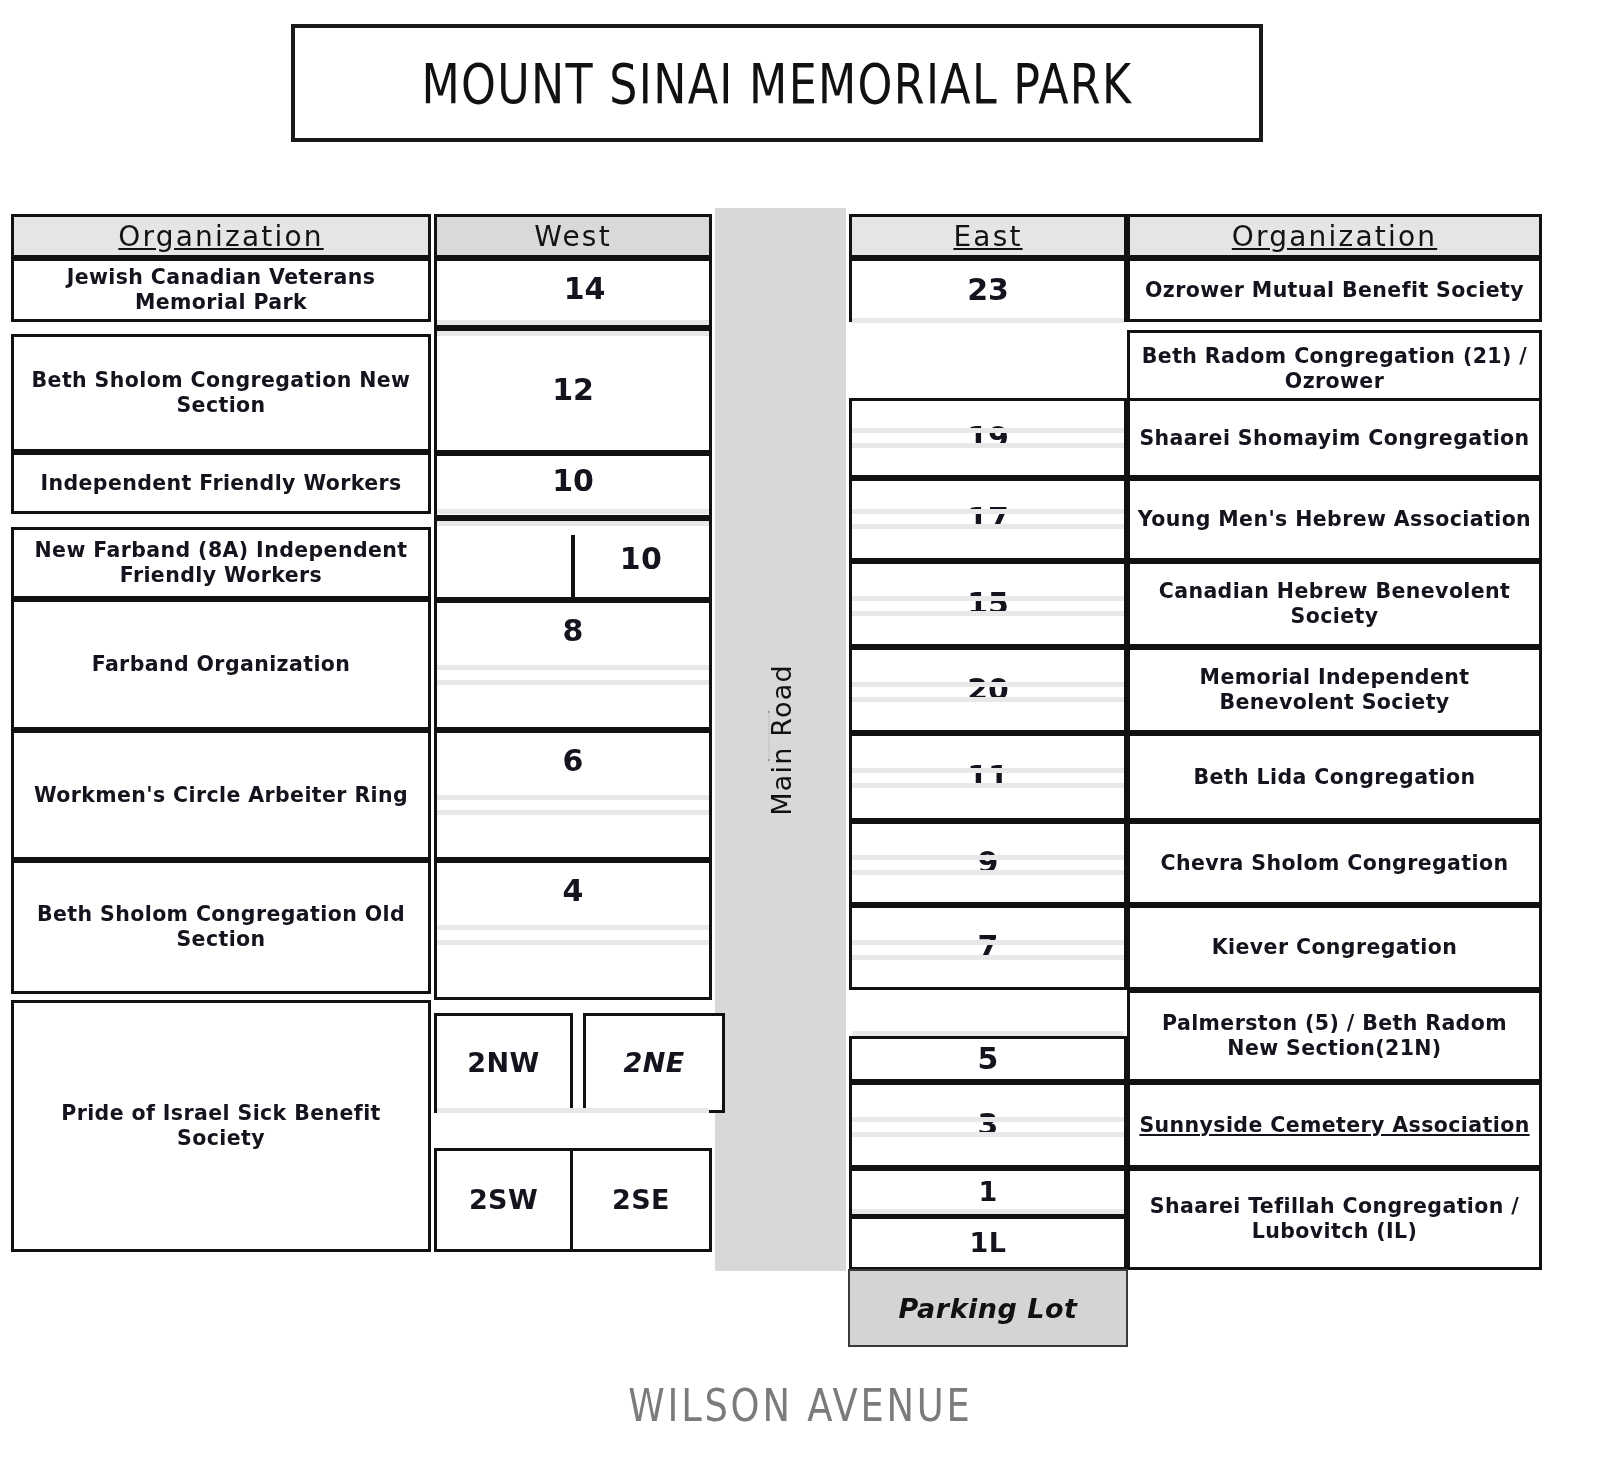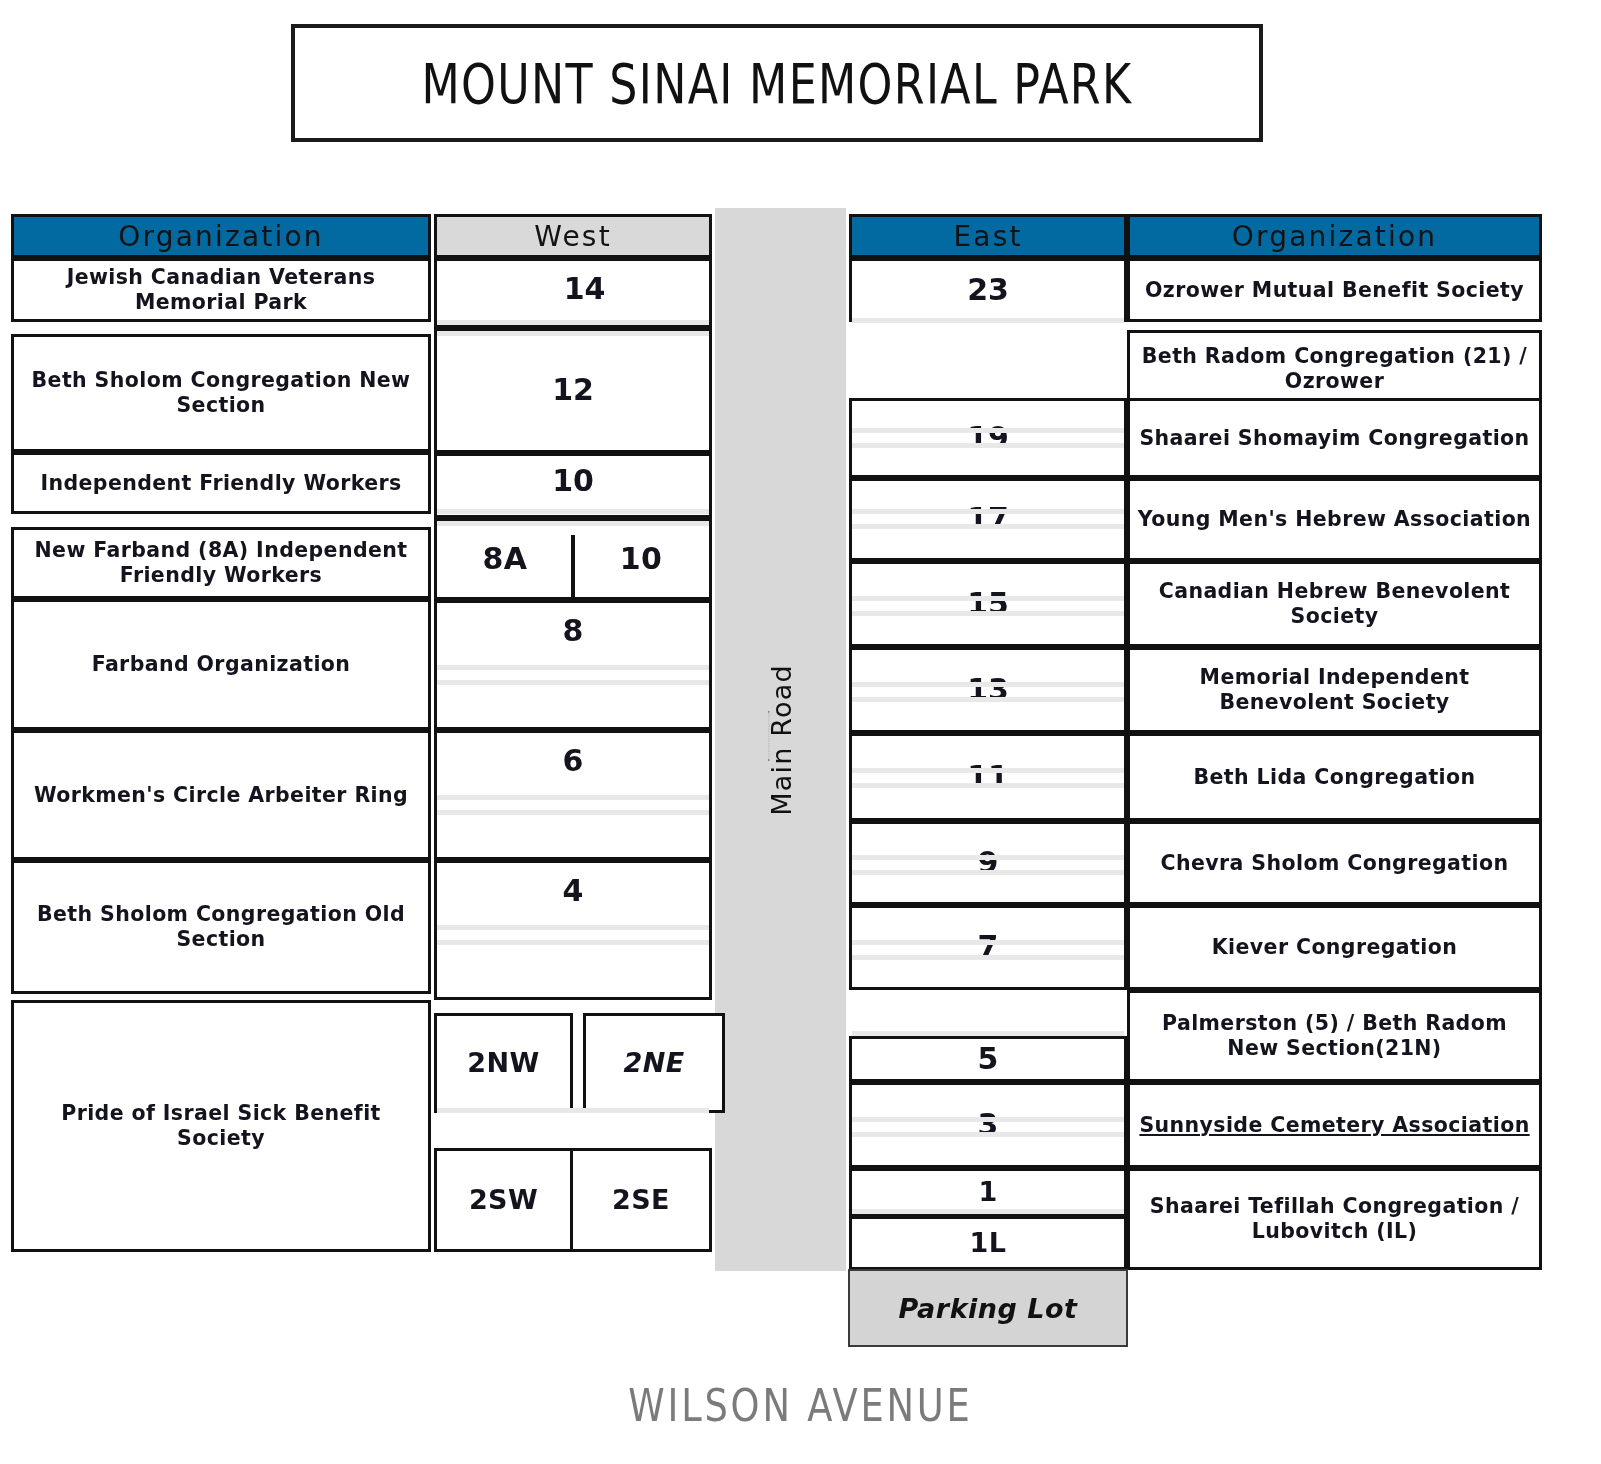--- a/index.html
+++ b/index.html
@@ -35,21 +35,21 @@
   .org-cell{font-size:20.5px;}
   .num-cell{font-size:30px;font-weight:bold;letter-spacing:0;}
   .num-sm{font-size:27px;}
 
   
   .hdr{
     border:3.5px solid #111111;
     display:flex;align-items:center;justify-content:center;
     font-size:28px;letter-spacing:2.2px;color:#131313;font-weight:normal;
   }
-  .hdr-org{background:#0369a1;}
+  .hdr-org{background:#e5e5e5;text-decoration:underline;}
   .hdr-dir{background:#d9d9d9;}
 
   
   .faint{
     position:absolute;height:5px;background:#e8e8e8;left:0;right:0;
   }
 
   
   #main-road{
     left:715px;top:208px;width:131px;height:1063px;
@@ -135,21 +135,20 @@
 <div class="abs cell num-cell" style="left:434px;top:258px;width:278px;height:70px;align-items:flex-start;padding-top:10px;padding-left:28px;">14</div>
 <div class="faint" style="left:437px;top:320px;width:272px;"></div>
 
 <div class="abs cell num-cell" style="left:434px;top:328px;width:278px;height:125px;">12</div>
 <div class="faint" style="left:437px;top:331px;width:272px;"></div>
 
 <div class="abs cell num-cell" style="left:434px;top:453px;width:278px;height:65px;align-items:flex-start;padding-top:7px;">10</div>
 <div class="faint" style="left:437px;top:509px;width:272px;"></div>
 
 <div class="abs cell split-row" style="left:434px;top:518px;width:278px;height:82px;">
-  <div class="split-half" style="left:0;width:50%;">8A</div>
   <div class="split-half" style="right:0;width:50%;">10</div>
   <div class="vsplit" style="left:50%;margin-left:-2px;top:14px;bottom:-2px;"></div>
 </div>
 <div class="faint" style="left:437px;top:521px;width:272px;"></div>
 
 <div class="abs cell num-cell" style="left:434px;top:600px;width:278px;height:130px;align-items:flex-start;padding-top:10px;">8</div>
 <div class="faint" style="left:437px;top:665px;width:272px;"></div>
 <div class="faint" style="left:437px;top:680px;width:272px;"></div>
 
 <div class="abs cell num-cell" style="left:434px;top:730px;width:278px;height:130px;align-items:flex-start;padding-top:10px;">6</div>
@@ -181,21 +180,21 @@
 <div class="faint" style="left:852px;top:443px;width:272px;"></div>
 
 <div class="abs cell num-cell" style="left:849px;top:478px;width:278px;height:83px;">17</div>
 <div class="faint" style="left:852px;top:509px;width:272px;"></div>
 <div class="faint" style="left:852px;top:524px;width:272px;"></div>
 
 <div class="abs cell num-cell" style="left:849px;top:561px;width:278px;height:86px;">15</div>
 <div class="faint" style="left:852px;top:596px;width:272px;"></div>
 <div class="faint" style="left:852px;top:611px;width:272px;"></div>
 
-<div class="abs cell num-cell" style="left:849px;top:647px;width:278px;height:86px;">13</div>
+<div class="abs cell num-cell" style="left:849px;top:647px;width:278px;height:86px;">20</div>
 <div class="faint" style="left:852px;top:682px;width:272px;"></div>
 <div class="faint" style="left:852px;top:697px;width:272px;"></div>
 
 <div class="abs cell num-cell" style="left:849px;top:733px;width:278px;height:88px;">11</div>
 <div class="faint" style="left:852px;top:768px;width:272px;"></div>
 <div class="faint" style="left:852px;top:783px;width:272px;"></div>
 
 <div class="abs cell num-cell" style="left:849px;top:821px;width:278px;height:84px;">9</div>
 <div class="faint" style="left:852px;top:855px;width:272px;"></div>
 <div class="faint" style="left:852px;top:870px;width:272px;"></div>

